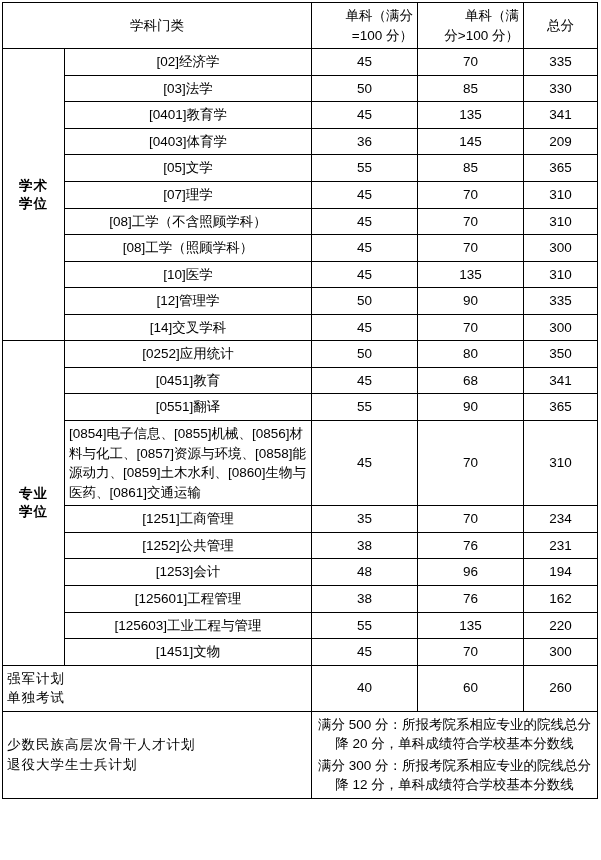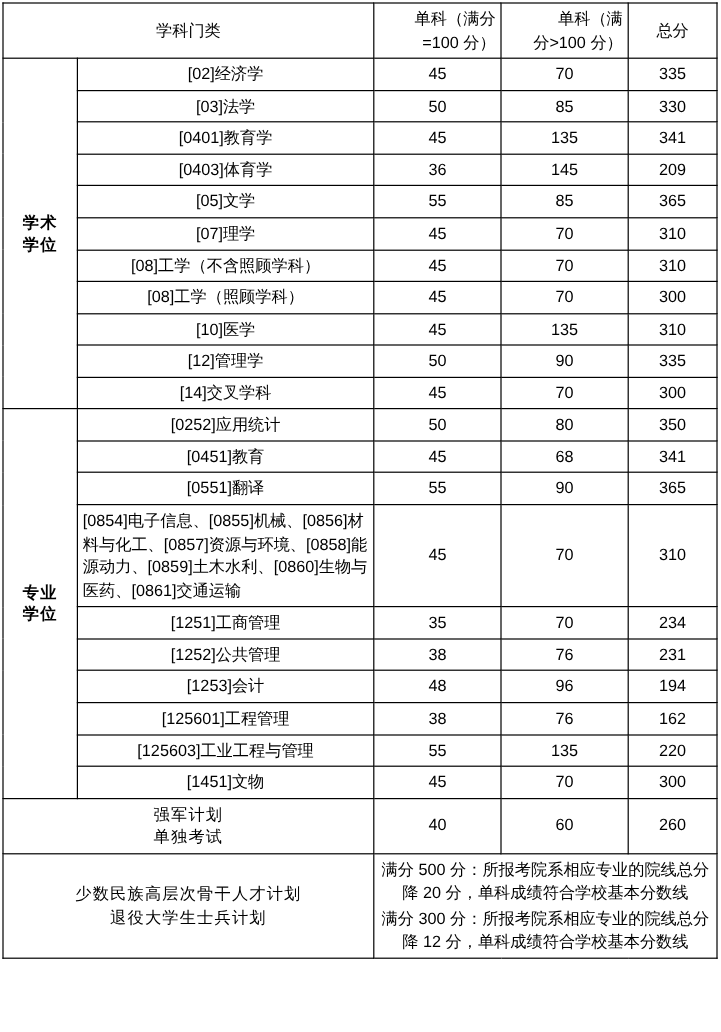--- a/index.html
+++ b/index.html
@@ -63,21 +63,20 @@
   .disc-multi {
     text-align: left;
     padding-left: 10px;
     line-height: 1.55;
   }
   .num {
     text-align: center;
     font-size: 13.5px;
   }
   .center-span {
-    text-align: center;
     font-size: 15px;
     letter-spacing: 1px;
     line-height: 1.35;
   }
   .center-span .gl { display: block; }
   .note {
     text-align: center;
     padding: 5px 8px;
     font-size: 13.5px;
     line-height: 1.5;

